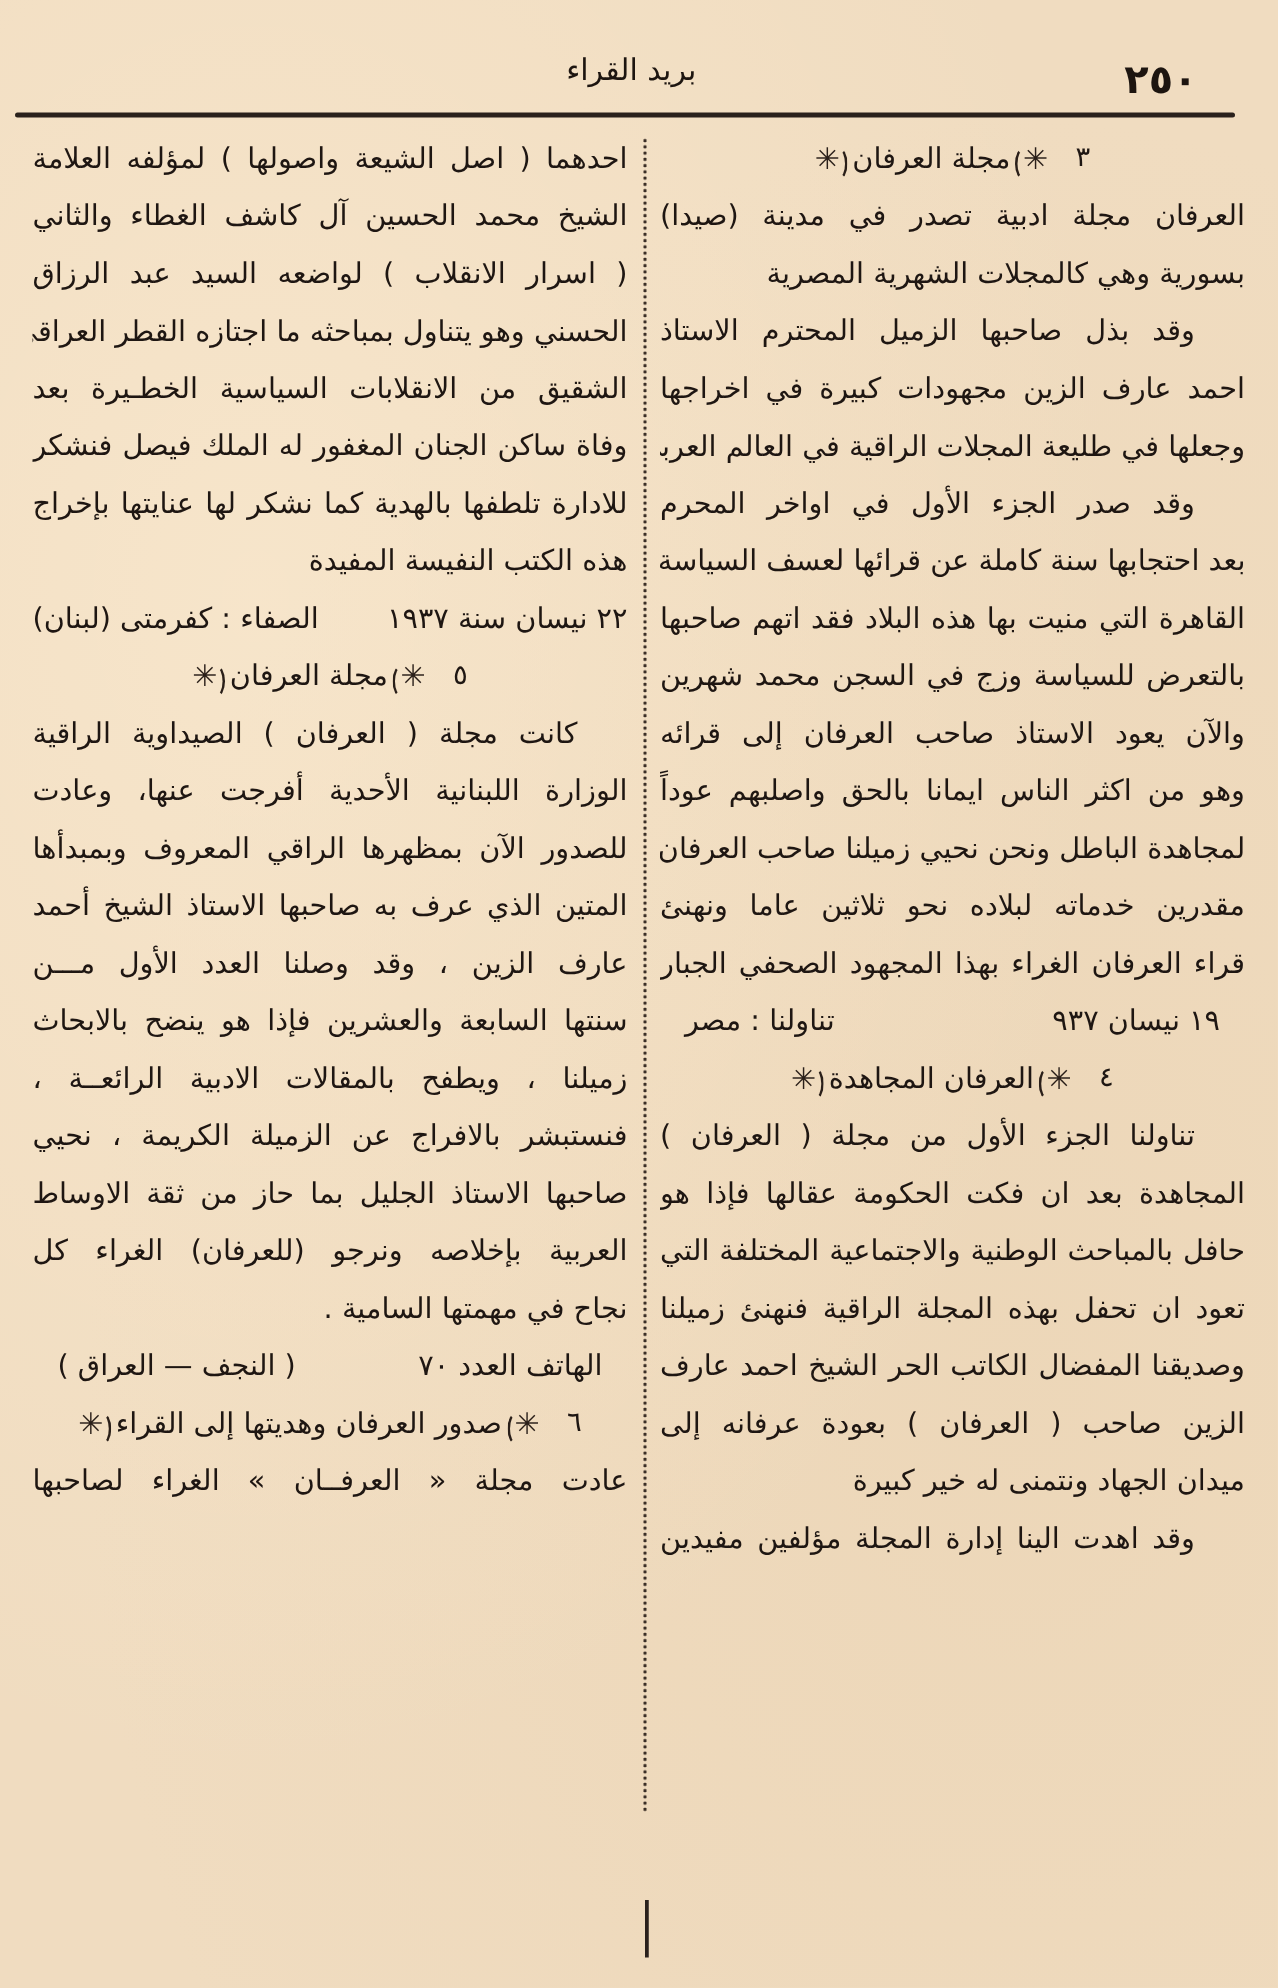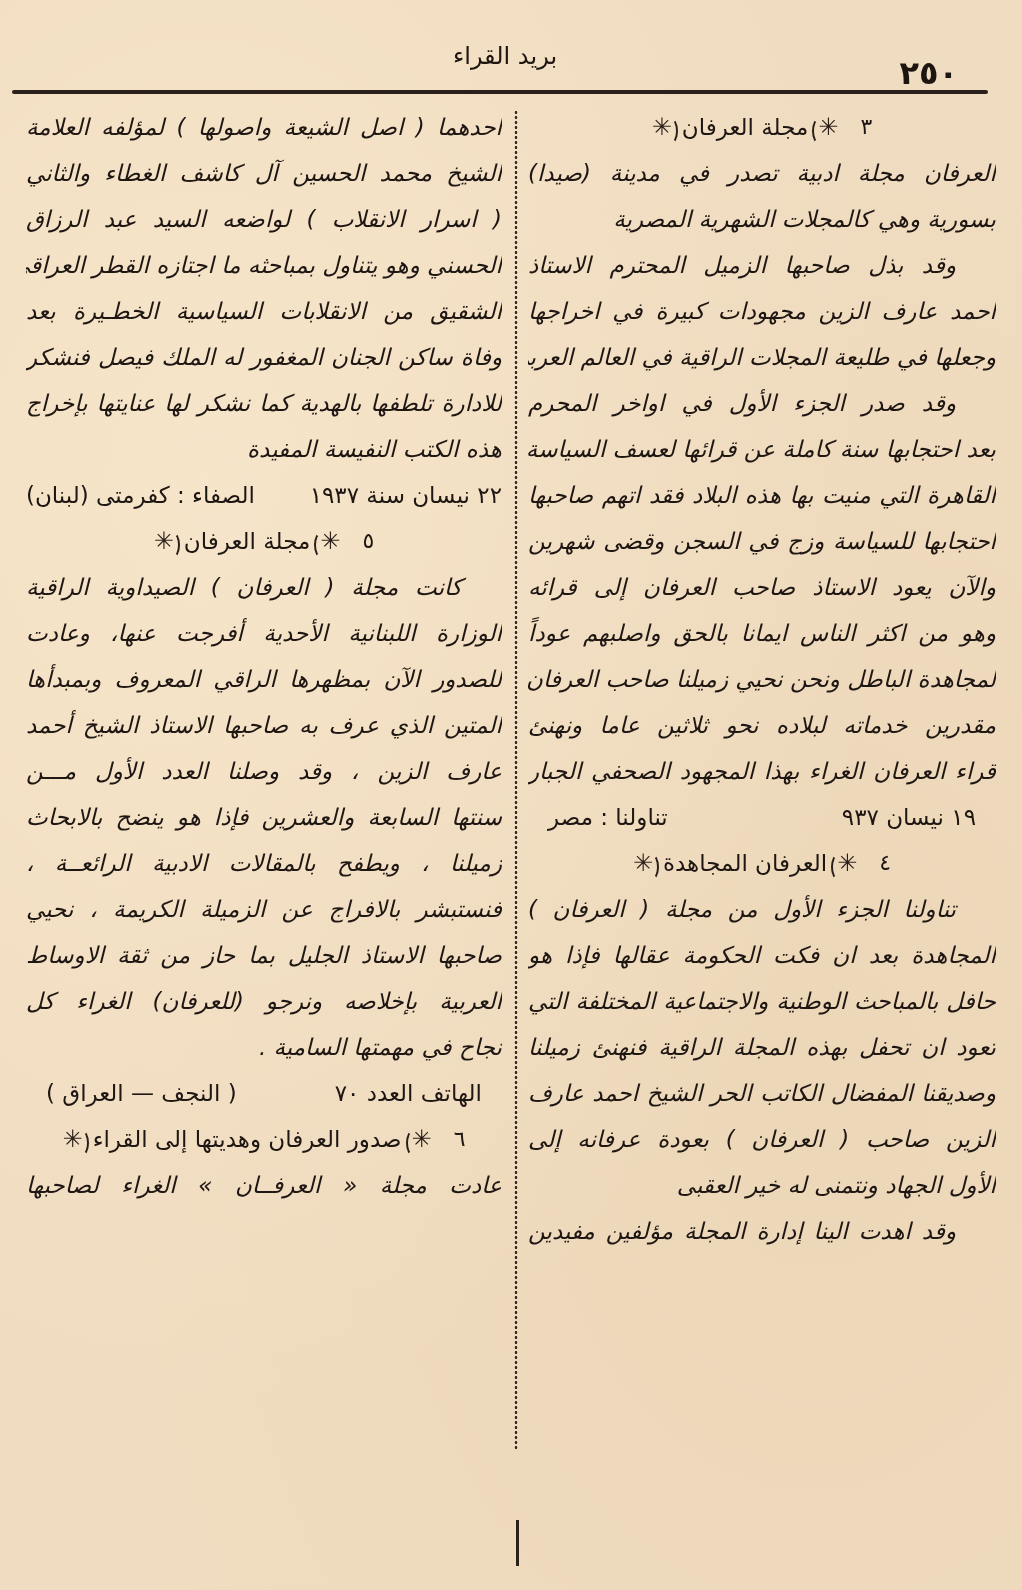--- a/index.html
+++ b/index.html
@@ -27,21 +27,21 @@
       position: absolute;
       top: 36px;
       left: 14px;
       width: 994px;
       height: 50px;
       direction: rtl;
     }
     .page-number {
       position: absolute;
       right: 50px;
-      top: 18px;
+      top: 8px;
       font-size: 32px;
       font-weight: bold;
       font-family: "DejaVu Sans", sans-serif;
       letter-spacing: 2px;
       color: #1d1510;
       margin-left: 39px;
     }
     .running-title {
       position: absolute;
       left: 0; right: 12px;
@@ -92,21 +92,20 @@
       background-image: radial-gradient(circle, #3a2e26 1.2px, rgba(0,0,0,0) 1.6px);
       background-size: 4px 5px;
       background-repeat: repeat-y;
     }
     .line {
       display: block;
       white-space: nowrap;
       text-align: justify;
       text-align-last: justify;
       overflow: hidden;
-      font-style: italic;
     }
     .line.indent { padding-right: 40px; }
     .line.short { text-align-last: right; }
     .section-heading {
       display: flex;
       flex-direction: row;
       justify-content: center;
       align-items: center;
       gap: 10px;
       height: 46px;
@@ -188,21 +187,21 @@
       </div>
 
       <span class="line">العرفان مجلة ادبية تصدر في مدينة (صيدا)</span>
       <span class="line short">بسورية وهي كالمجلات الشهرية المصرية</span>
       <span class="line indent">وقد بذل صاحبها الزميل المحترم الاستاذ</span>
       <span class="line">احمد عارف الزين مجهودات كبيرة في اخراجها</span>
       <span class="line">وجعلها في طليعة المجلات الراقية في العالم العربي</span>
       <span class="line indent">وقد صدر الجزء الأول في اواخر المحرم</span>
       <span class="line">بعد احتجابها سنة كاملة عن قرائها لعسف السياسة</span>
       <span class="line">القاهرة التي منيت بها هذه البلاد فقد اتهم صاحبها</span>
-      <span class="line">احتجابها للسياسة وزج في السجن وقضى شهرين</span>
+      <span class="line">بالتعرض للسياسة وزج في السجن محمد شهرين</span>
       <span class="line">والآن يعود الاستاذ صاحب العرفان إلى قرائه</span>
       <span class="line">وهو من اكثر الناس ايمانا بالحق واصلبهم عوداً</span>
       <span class="line">لمجاهدة الباطل ونحن نحيي زميلنا صاحب العرفان</span>
       <span class="line">مقدرين خدماته لبلاده نحو ثلاثين عاما ونهنئ</span>
       <span class="line">قراء العرفان الغراء بهذا المجهود الصحفي الجبار</span>
 
       <div class="dateline">
         <span>١٩ نيسان ٩٣٧</span>
         <span>تناولنا : مصر</span>
       </div>
@@ -213,21 +212,21 @@
         <span class="section-title">العرفان المجاهدة</span>
         <span class="star-ornament close">✳</span>
       </div>
 
       <span class="line indent">تناولنا الجزء الأول من مجلة ( العرفان )</span>
       <span class="line">المجاهدة بعد ان فكت الحكومة عقالها فإذا هو</span>
       <span class="line">حافل بالمباحث الوطنية والاجتماعية المختلفة التي</span>
       <span class="line">تعود ان تحفل بهذه المجلة الراقية فنهنئ زميلنا</span>
       <span class="line">وصديقنا المفضال الكاتب الحر الشيخ احمد عارف</span>
       <span class="line">الزين صاحب ( العرفان ) بعودة عرفانه إلى</span>
-      <span class="line short">الأول الجهاد ونتمنى له خير العقبى</span>
+      <span class="line short">ميدان الجهاد ونتمنى له خير كبيرة</span>
       <span class="line indent">وقد اهدت الينا إدارة المجلة مؤلفين مفيدين</span>
     </div>
 
     <div class="column-divider"></div>
 
     <div class="column left">
       <span class="line">احدهما ( اصل الشيعة واصولها ) لمؤلفه العلامة</span>
       <span class="line">الشيخ محمد الحسين آل كاشف الغطاء والثاني</span>
       <span class="line">( اسرار الانقلاب ) لواضعه السيد عبد الرزاق</span>
       <span class="line">الحسني وهو يتناول بمباحثه ما اجتازه القطر العراقي</span>

